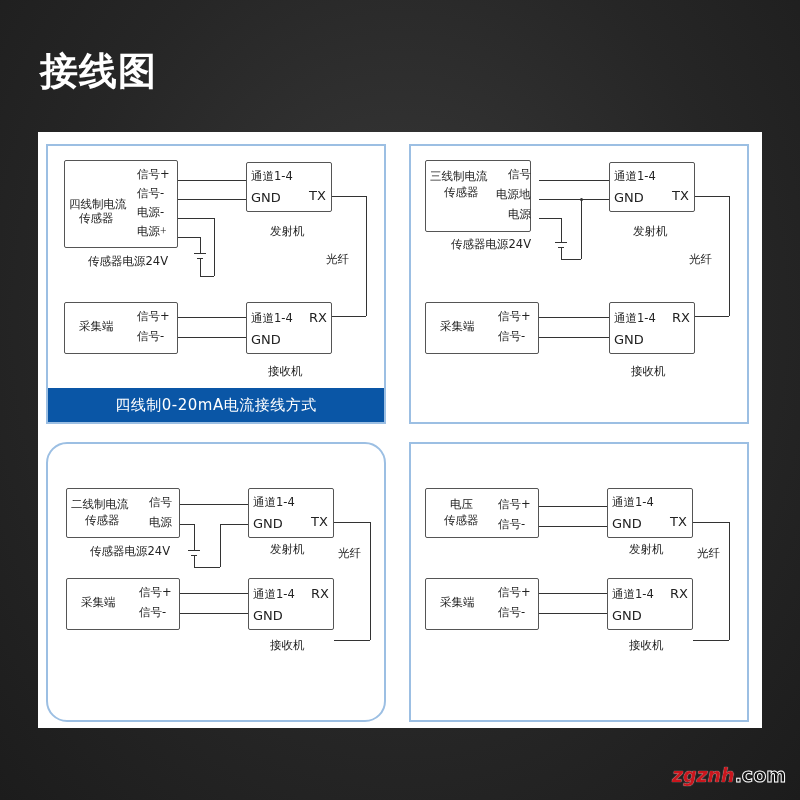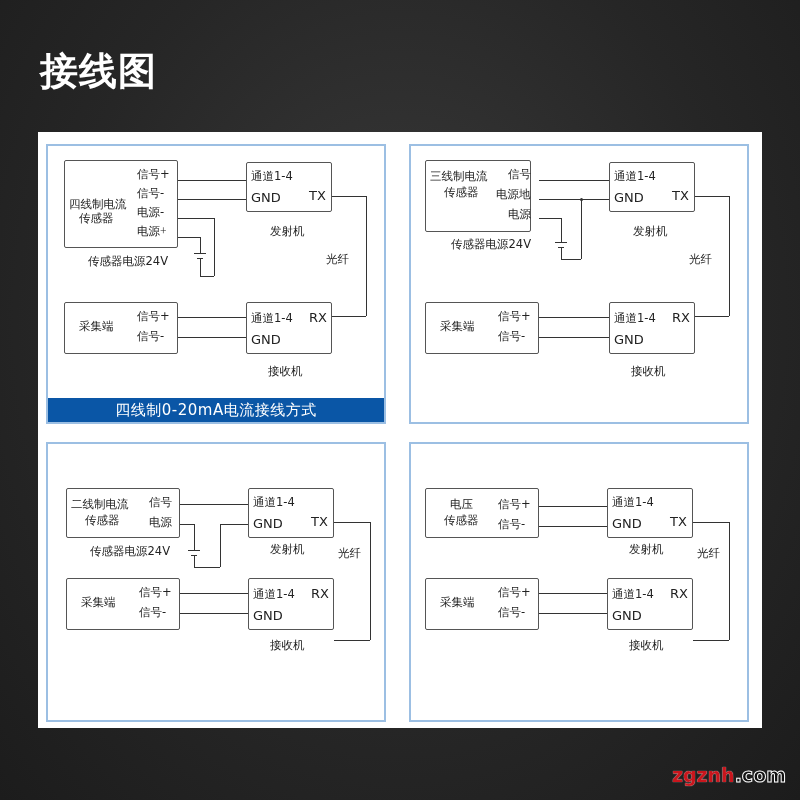--- a/index.html
+++ b/index.html
@@ -2,31 +2,31 @@
 <html><head>
 <meta charset="utf-8">
 <style>
   html,body{margin:0;padding:0;}
   body{width:800px;height:800px;position:relative;overflow:hidden;
     background:radial-gradient(ellipse at 50% 40%, #3a3a3a 0%, #262626 60%, #1c1c1c 100%);
     font-family:"DejaVu Sans","Liberation Sans",sans-serif;}
   .title{position:absolute;left:40px;top:52px;font-size:38px;font-weight:bold;color:#ffffff;letter-spacing:1px;line-height:1;}
   .card{position:absolute;left:38px;top:132px;width:724px;height:596px;background:#ffffff;}
   .panel{position:absolute;width:340px;height:280px;border:2px solid #9cbfe3;background:#fff;box-sizing:border-box;}
-  .panel .bar{position:absolute;left:0;right:0;bottom:0;height:24px;background:#0a56a6;color:#fff;
+  .panel .bar{position:absolute;left:0;right:0;bottom:0;height:34px;background:#0a56a6;color:#fff;
     font-size:15px;display:flex;align-items:center;justify-content:center;letter-spacing:0.5px;}
   .box{position:absolute;border:1px solid #555;border-radius:2px;background:#fff;box-sizing:border-box;}
   .t{position:absolute;font-size:11.5px;color:#222;white-space:nowrap;line-height:1;}
   .tb{font-size:13px;}
   .ln{position:absolute;background:#333;}
   .h{height:1px;}
   .v{width:1px;}
   .dot{position:absolute;width:3px;height:3px;border-radius:50%;background:#333;}
   .wm{position:absolute;right:14px;bottom:14px;font-size:19px;font-weight:bold;font-family:"DejaVu Sans",sans-serif;}
-  .wm .r{color:#c8161d;text-shadow:0 0 1px #fff;}
+  .wm .r{color:#c8161d;text-shadow:0 0 1px #fff;font-style:italic;}
   .wm .w{color:#111;-webkit-text-stroke:1px #fff;}
 </style>
 </head>
 <body>
 
 <div class="title">接线图</div>
 
 <div class="card">
 
   <div class="panel" style="left:8px;top:12px;">
@@ -114,21 +114,21 @@
     <div class="box" style="left:198px;top:156px;width:86px;height:52px;">
       <span class="t" style="left:4px;top:10px;">通道1-4</span>
       <span class="t tb" style="left:4px;top:30px;">GND</span>
       <span class="t tb" style="left:62px;top:8px;">RX</span>
     </div>
     <div class="ln h" style="left:128px;top:171px;width:70px;"></div>
     <div class="ln h" style="left:128px;top:191px;width:70px;"></div>
     <span class="t" style="left:220px;top:220px;">接收机</span>
   </div>
 
-  <div class="panel" style="left:8px;top:310px;">
+  <div class="panel" style="left:8px;top:310px;border-radius:21px;">
     <div class="box" style="left:18px;top:44px;width:114px;height:50px;">
       <span class="t" style="left:4px;top:10px;">二线制电流</span>
       <span class="t" style="left:18px;top:26px;">传感器</span>
       <span class="t" style="left:82px;top:8px;">信号</span>
       <span class="t" style="left:82px;top:28px;">电源</span>
     </div>
     <div class="box" style="left:200px;top:44px;width:86px;height:50px;">
       <span class="t" style="left:4px;top:8px;">通道1-4</span>
       <span class="t tb" style="left:4px;top:28px;">GND</span>
       <span class="t tb" style="left:62px;top:26px;">TX</span>

